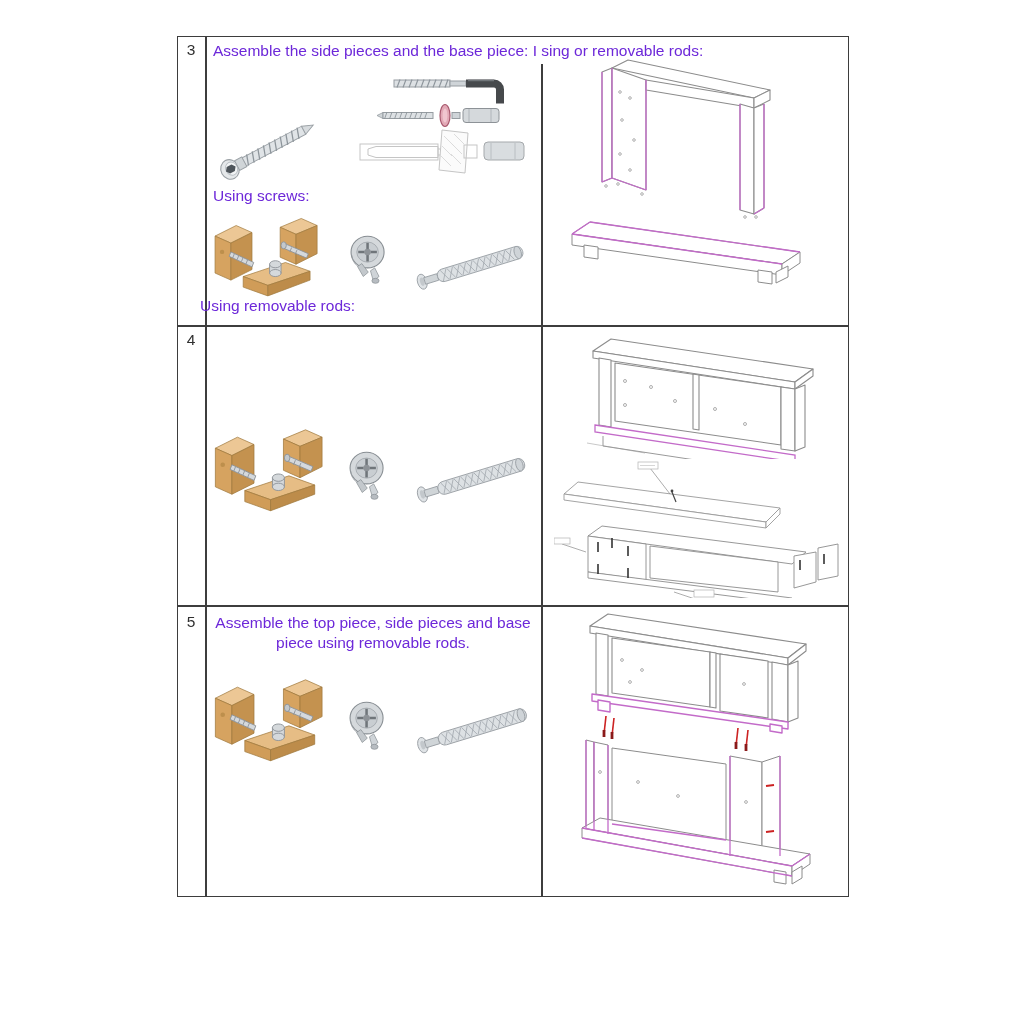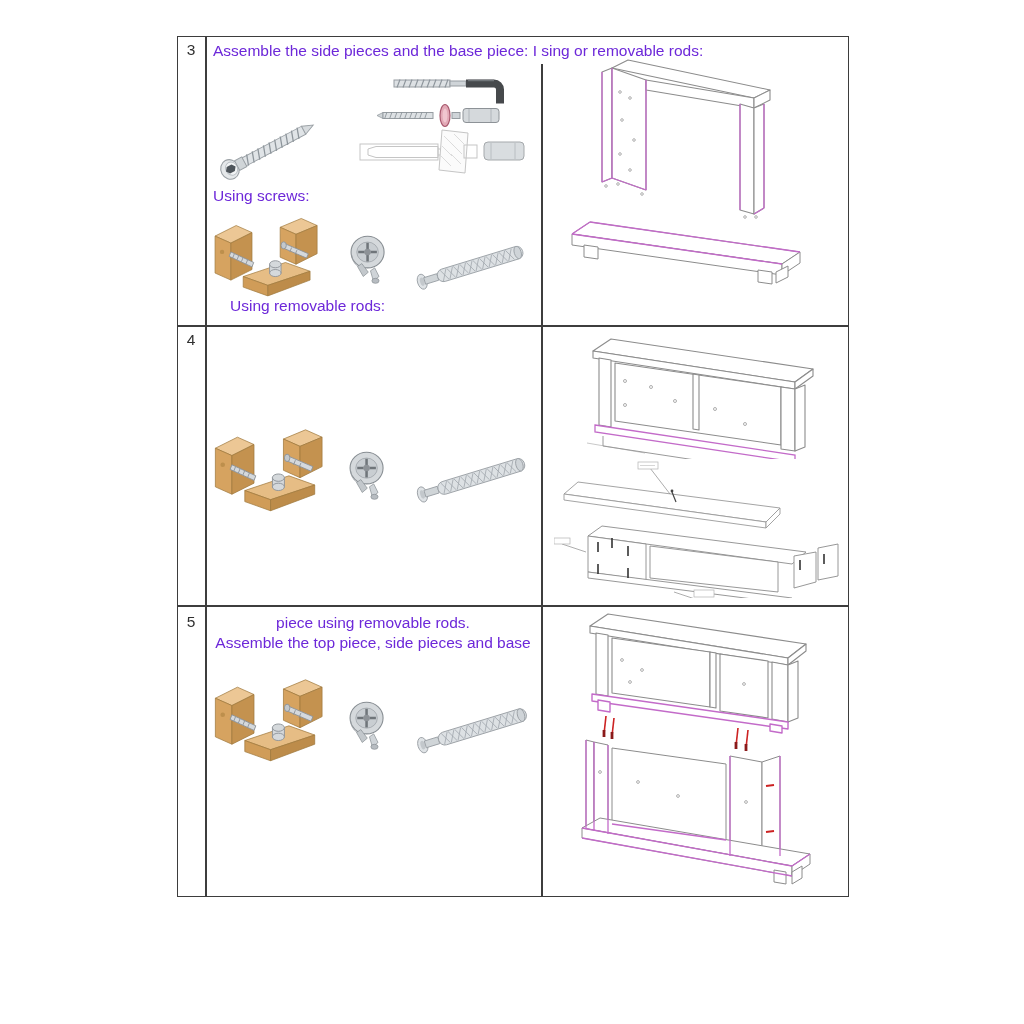--- a/index.html
+++ b/index.html
@@ -203,21 +203,21 @@
   <svg class="abs" style="left:208px;top:213px;" width="132" height="84" viewBox="0 0 150 95">
       <use href="#sym-wood-trio"></use>
     </svg>
   <svg class="abs" style="left:346px;top:232px;" width="46" height="56" viewBox="0 0 64 78">
       <use href="#sym-cam-disc"></use>
     </svg>
   <svg class="abs" style="left:408px;top:228px;" width="128" height="77" viewBox="0 0 150 90">
       <use href="#sym-knurl-rod"></use>
     </svg>
 
-  <div class="abs txt" style="left:230px;top:296px;">Using removable rods:</div>
+  <div class="abs txt" style="left:200px;top:296px;">Using removable rods:</div>
 
   <svg class="abs" style="left:598px;top:56px;" width="205" height="170" viewBox="0 0 205 170">
     <g fill="#ffffff" stroke="#8c8c8c" stroke-width="1.1" stroke-linejoin="round">
       <polygon points="14,12 30,4 172,34 156,42"></polygon>
       <polygon points="4,16 14,12 14,122 4,126"></polygon>
       <polygon points="14,12 48,24 48,134 14,122"></polygon>
       <polygon points="48,24 156,42 156,52 48,34"></polygon>
       <polygon points="156,42 172,34 172,44 156,52"></polygon>
       <polygon points="142,48 156,52 156,158 142,154"></polygon>
       <polygon points="156,52 166,48 166,152 156,158"></polygon>
@@ -334,22 +334,22 @@
     <g stroke="#8a8a8a" stroke-width="0.7">
       <line x1="8" y1="92" x2="32" y2="100"></line>
       <rect x="0" y="86" width="16" height="6" fill="#ffffff" stroke="#b3b3b3"></rect>
       <line x1="150" y1="150" x2="120" y2="140"></line>
       <rect x="140" y="138" width="20" height="7" fill="#ffffff" stroke="#b3b3b3"></rect>
     </g>
   </svg>
 
   <div class="abs num" style="left:177px;top:613px;">5</div>
   <div class="abs centered" style="left:205px;top:613px;width:336px;">
+    <div class="txt centered">Assemble the top piece, side pieces and base</div>
     <div class="txt centered">piece using removable rods.</div>
-    <div class="txt centered">Assemble the top piece, side pieces and base</div>
   </div>
 
   <svg class="abs" style="left:208px;top:674px;" width="138" height="88" viewBox="0 0 150 95">
       <use href="#sym-wood-trio"></use>
     </svg>
   <svg class="abs" style="left:345px;top:698px;" width="46" height="56" viewBox="0 0 64 78">
       <use href="#sym-cam-disc"></use>
     </svg>
   <svg class="abs" style="left:408px;top:690px;" width="132" height="79" viewBox="0 0 150 90">
       <use href="#sym-knurl-rod"></use>

